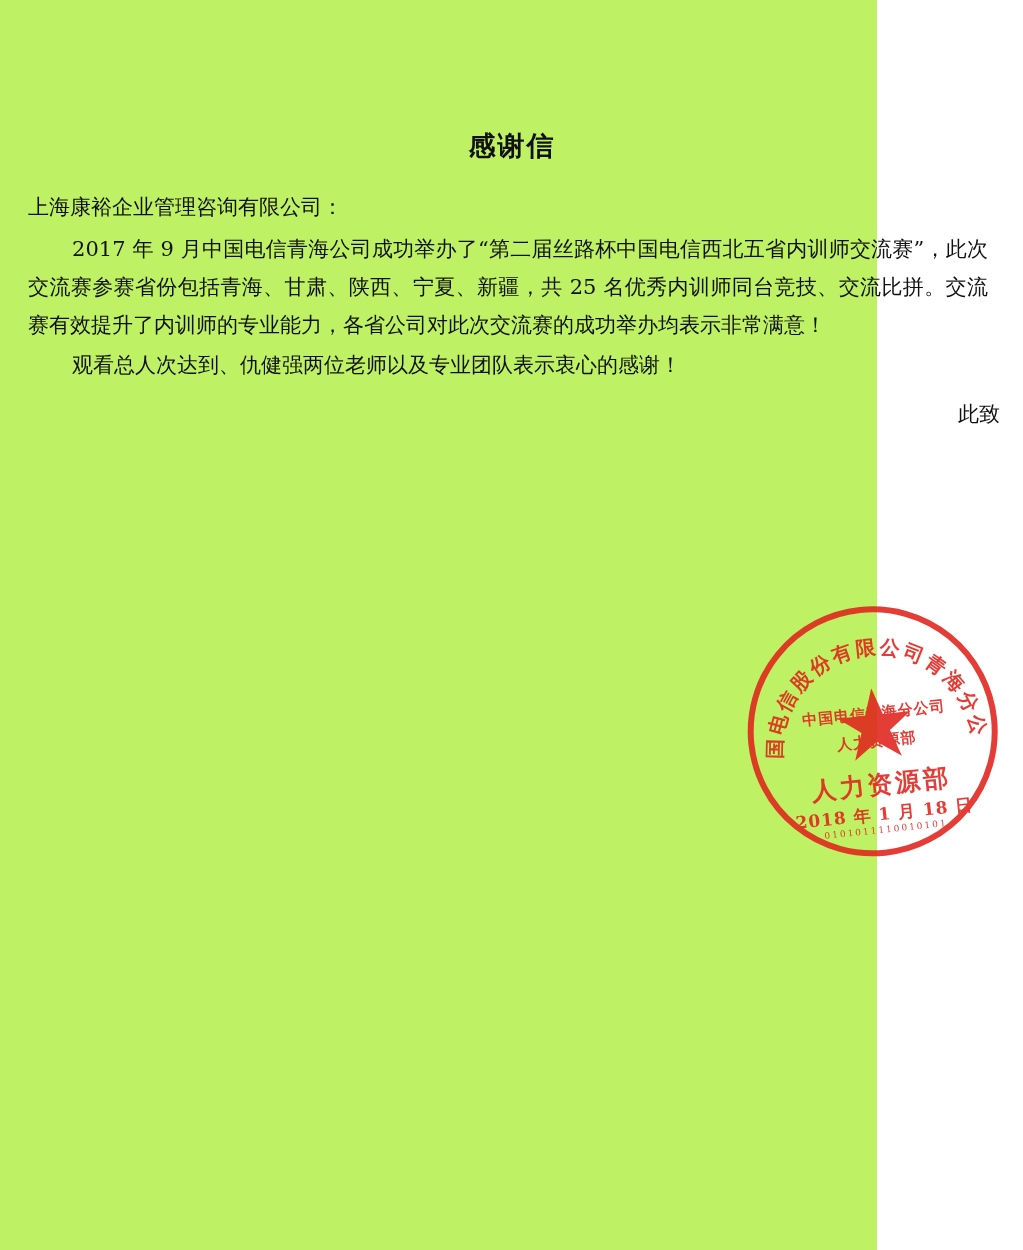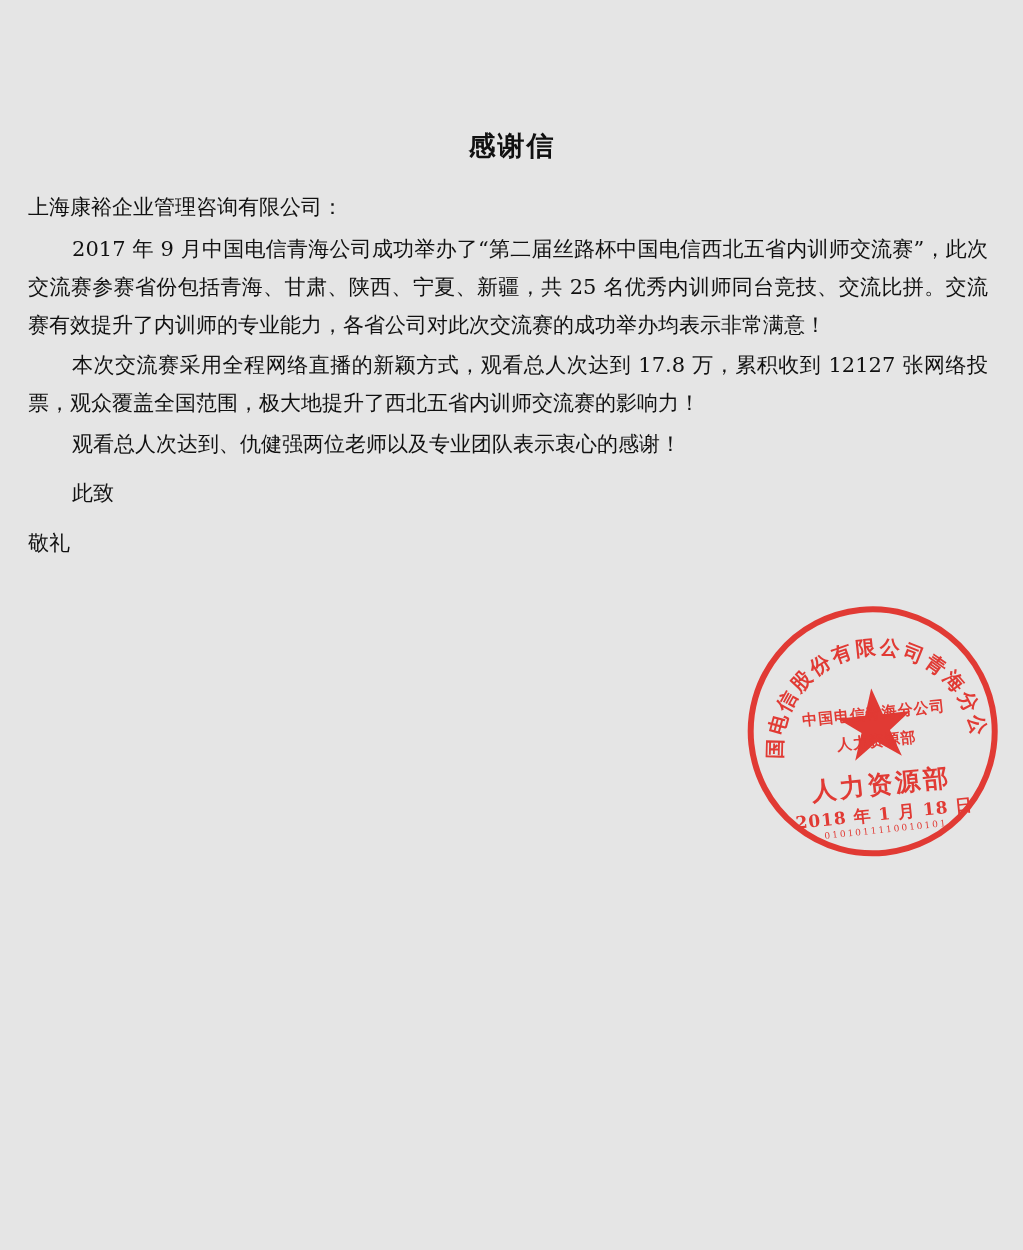--- a/index.html
+++ b/index.html
@@ -11,23 +11,24 @@
     width: 1023px;
     height: 1250px;
     position: relative;
     font-family: "DejaVu Serif", "Liberation Serif", serif;
     color: #111111;
     overflow: hidden;
   }
   .page {
     position: absolute;
     left: 0; top: 0;
-    width: 1023px;
+    width: 837px;
     height: 1250px;
-    background: #e5e5e5;
+    background: #bef264;
+    padding-left: 40px;
   }
   .doc-body {
     position: absolute;
     left: 24px;
     top: 128px;
     width: 976px;
   }
   .doc-title {
     text-align: center;
     font-weight: bold;
@@ -49,20 +50,21 @@
     text-justify: inter-ideograph;
     margin: 0 6px 2px 0;
     text-indent: 2.1em;
     padding: 0 6px 0 4px;
   }
   .closing {
     font-size: 21px;
     line-height: 1.8;
     margin: 12px 0 0 0;
     padding-left: 4px;
+    text-align: right;
   }
   .closing-indent {
     text-indent: 2.1em;
   }
   .stamp-wrap {
     position: absolute;
     left: 742px;
     top: 600px;
     width: 268px;
     height: 268px;
@@ -169,25 +171,23 @@
 
 <div class="page">
 
   <div class="doc-body">
 
     <h1 class="doc-title">感谢信</h1>
 
     <p class="salutation">上海康裕企业管理咨询有限公司：</p>
 
     <p class="para">2017 年 9 月中国电信青海公司成功举办了“第二届丝路杯中国电信西北五省内训师交流赛”，此次交流赛参赛省份包括青海、甘肃、陕西、宁夏、新疆，共 25 名优秀内训师同台竞技、交流比拼。交流赛有效提升了内训师的专业能力，各省公司对此次交流赛的成功举办均表示非常满意！</p>
-    <p class="para">本次交流赛采用全程网络直播的新颖方式，观看总人次达到 17.8 万，累积收到 12127 张网络投票，观众覆盖全国范围，极大地提升了西北五省内训师交流赛的影响力！</p>
     <p class="para">观看总人次达到、仇健强两位老师以及专业团队表示衷心的感谢！</p>
 
     <p class="closing closing-indent">此致</p>
-    <p class="closing">敬礼</p>
 
   </div>
 
   <div class="stamp-wrap">
     <div class="stamp">
       <div class="stamp-ring"></div>
 
       <svg class="stamp-arc-text" viewBox="0 0 268 268">
         <defs>
           <path id="arcTop" d="M 38,150 A 96,96 0 0 1 230,150" fill="none"></path>

